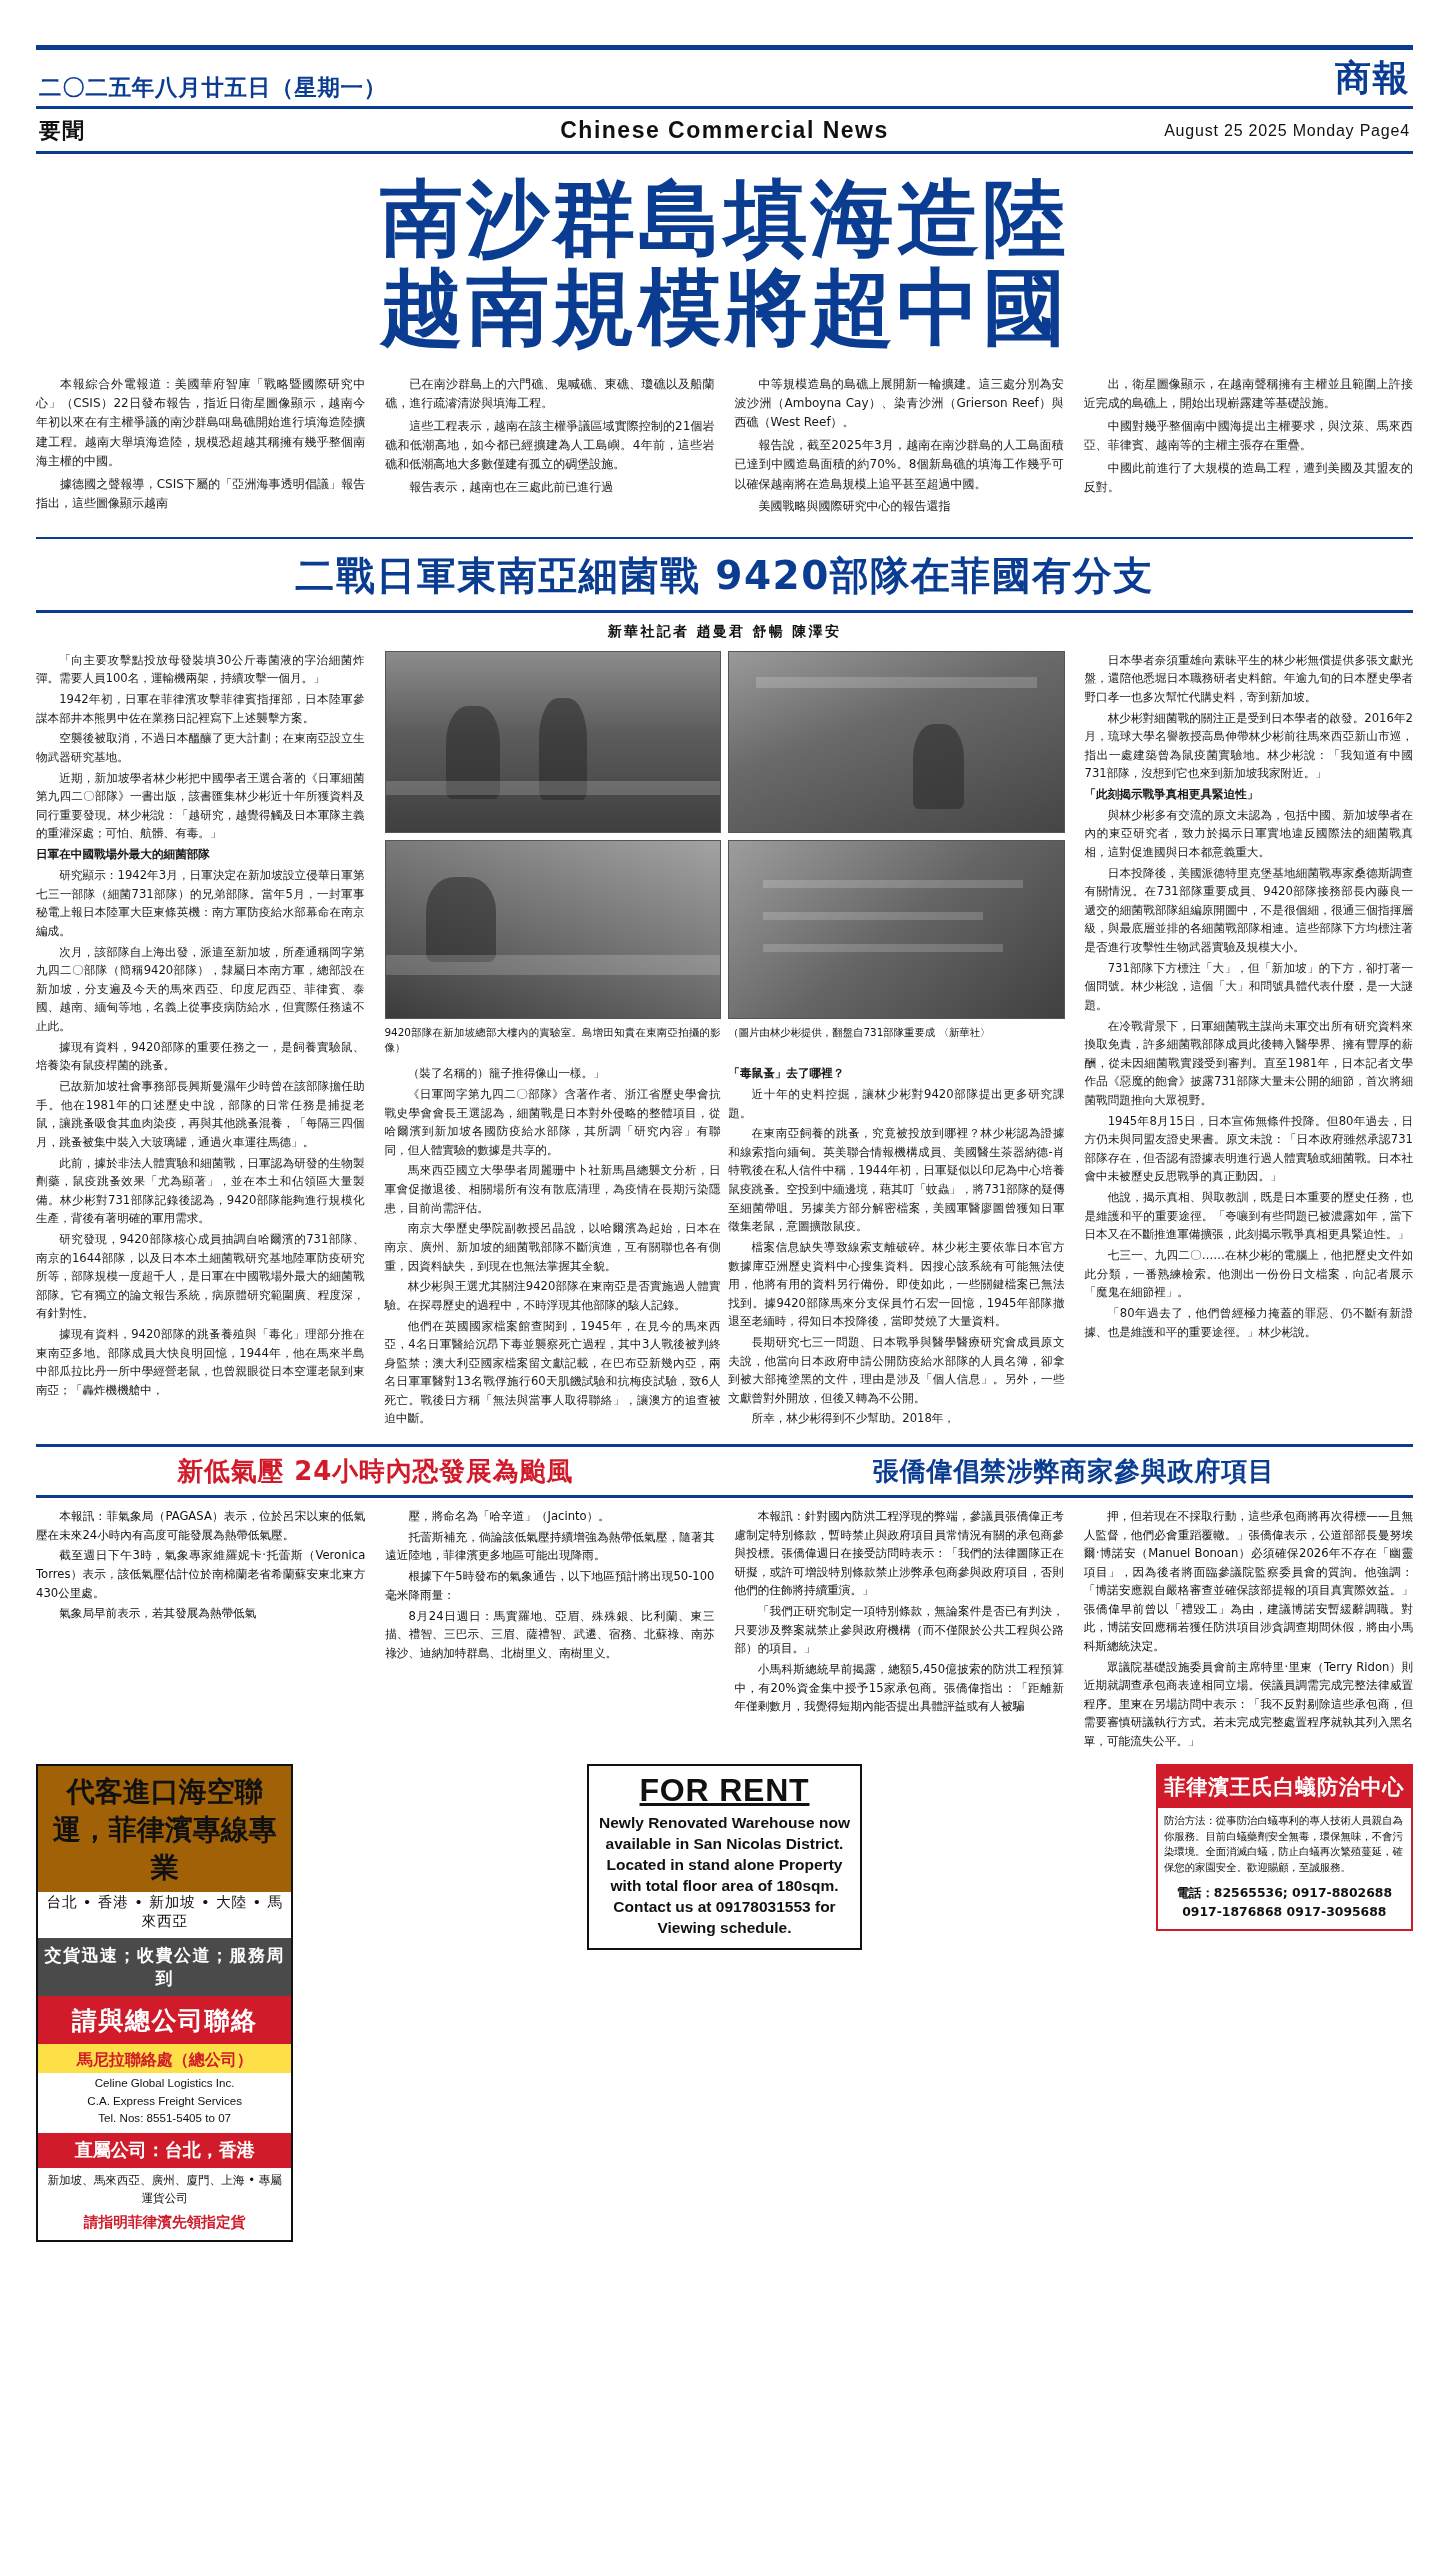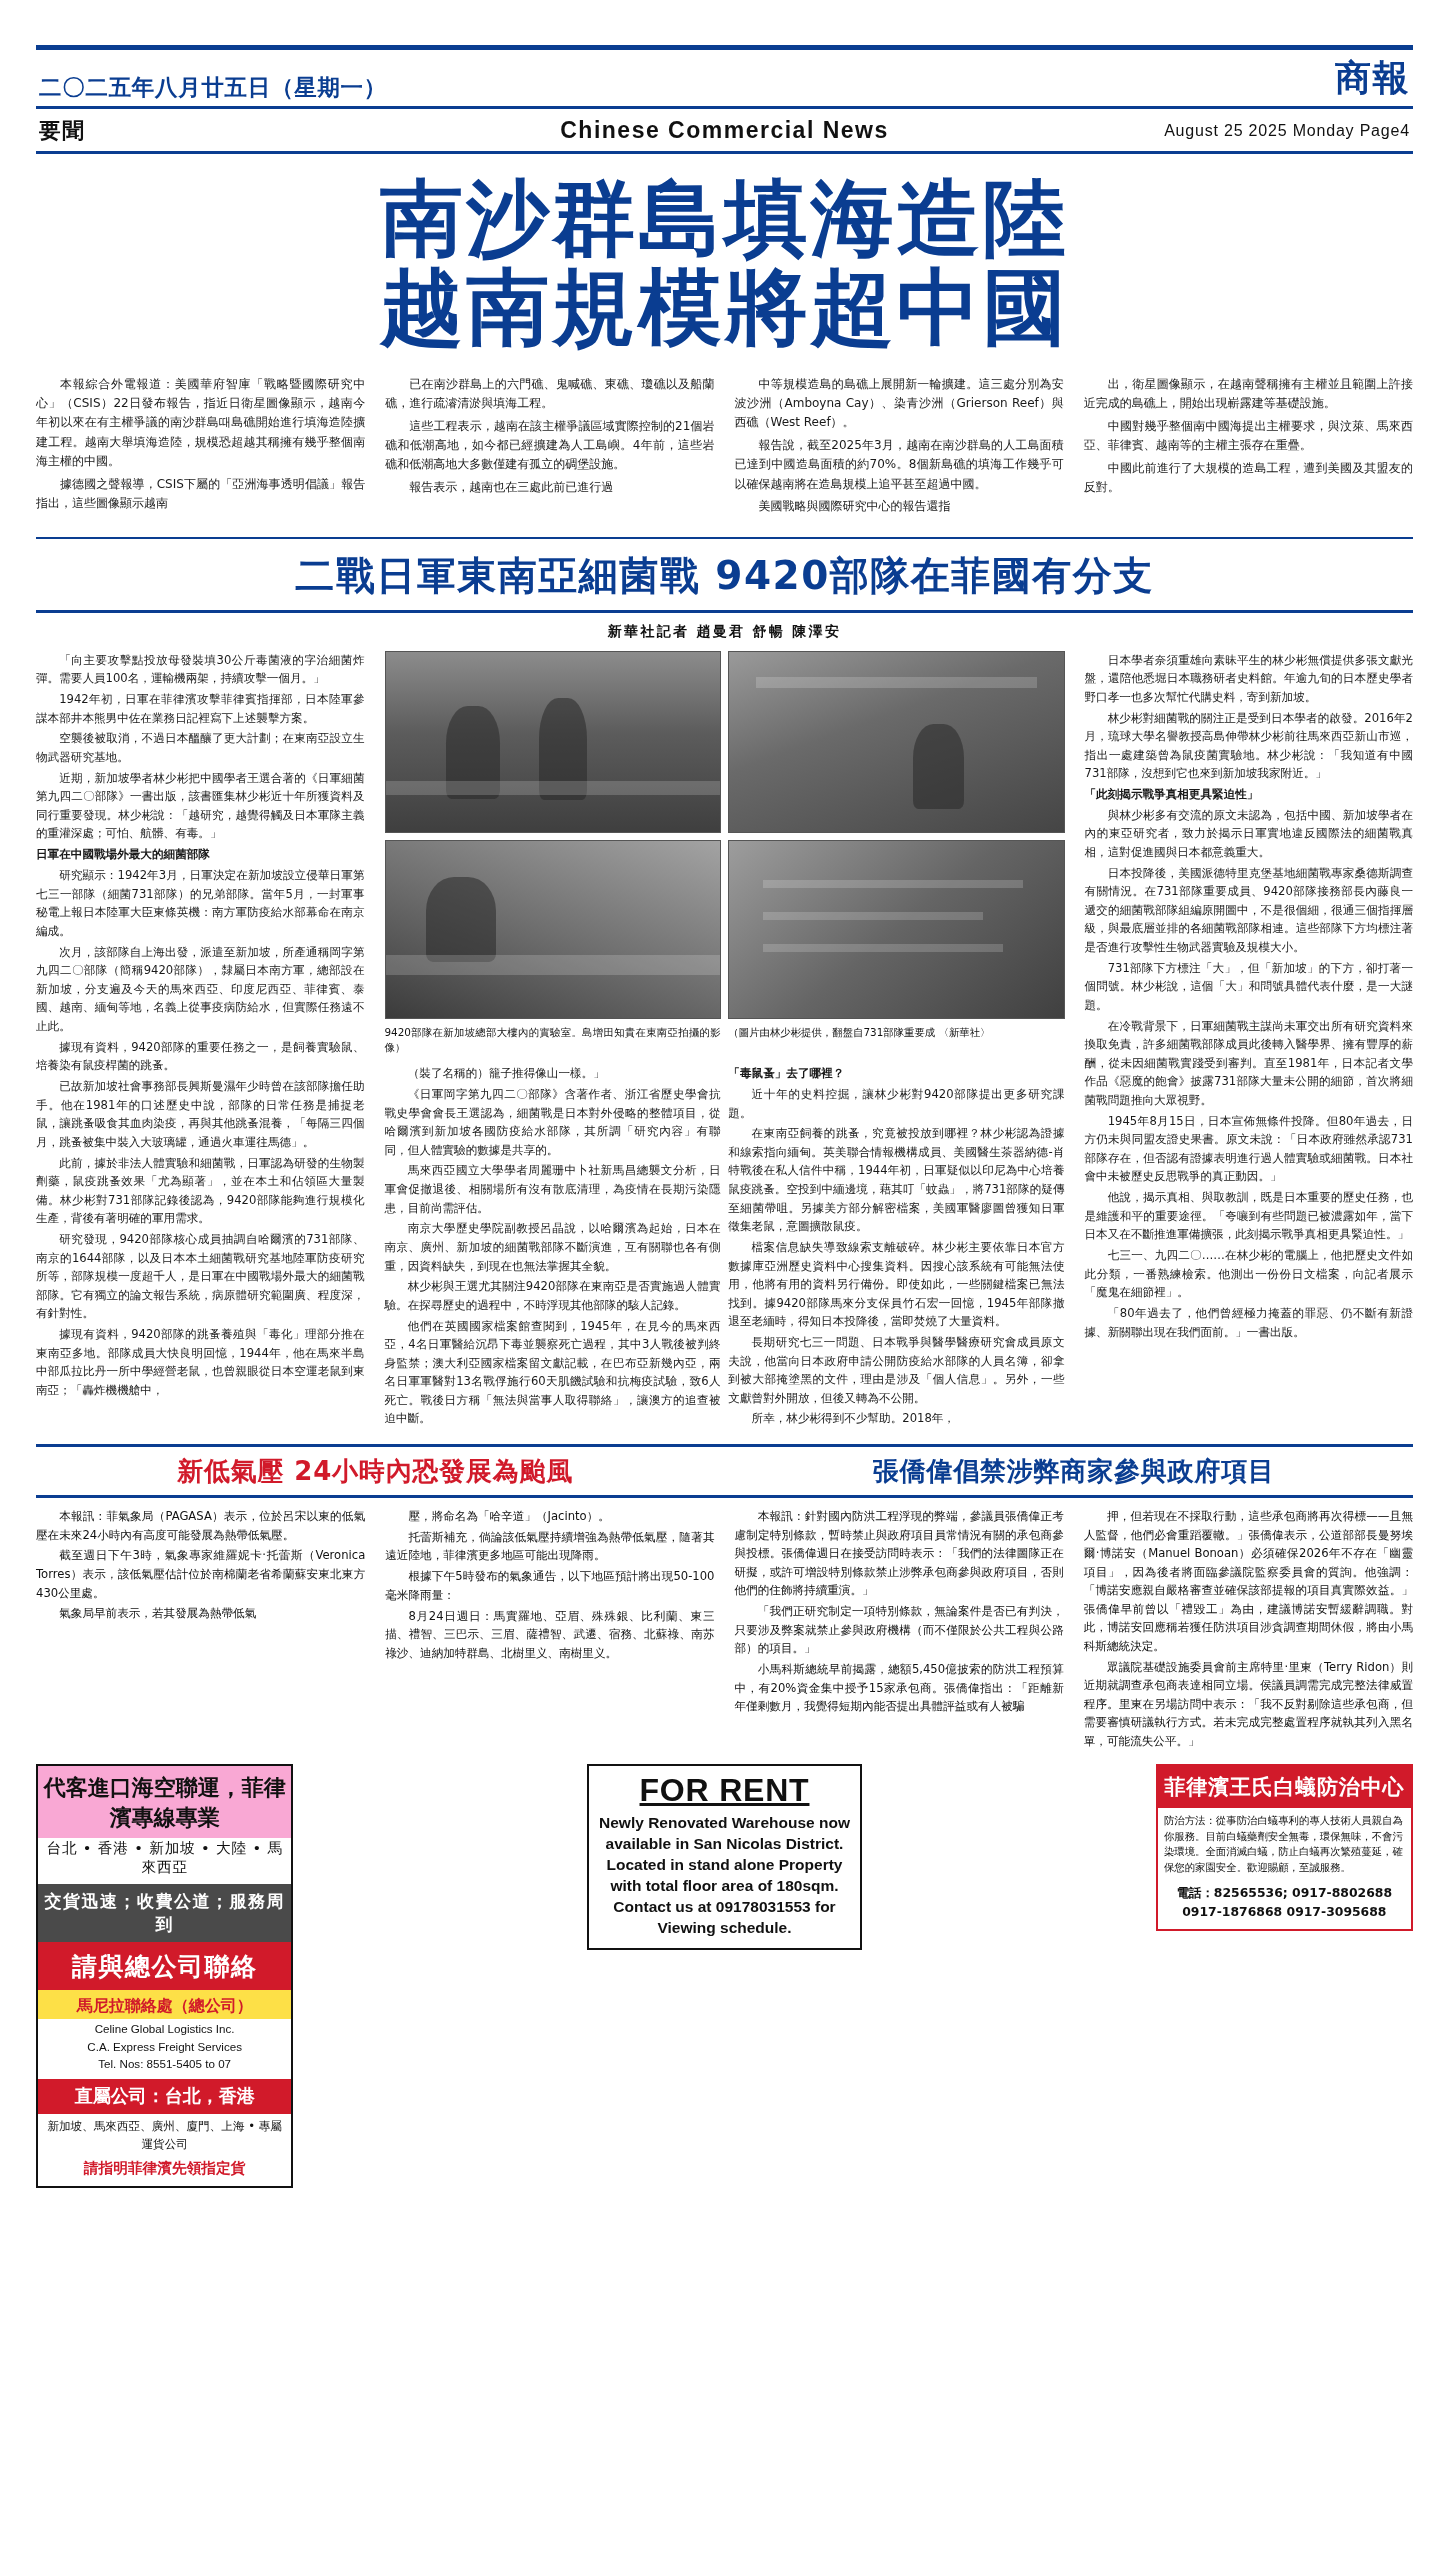--- a/index.html
+++ b/index.html
@@ -144,21 +144,21 @@
 
   
   .ads-row { display:flex; gap:20px; margin-top:10.8px; align-items:flex-start; }
   .ad-air {
     flex:1;
     border:2.3px solid #111;
     text-align:center;
     font-family:"DejaVu Sans", sans-serif;
     overflow:hidden;
   }
-  .ad-air .a1 { background:#f9a8d4; color:#111; font-weight:bold; font-size:22px; padding:7.7px 3.1px 4.6px; }
+  .ad-air .a1 { background:#a16207; color:#111; font-weight:bold; font-size:28px; padding:7.7px 3.1px 4.6px; }
   .ad-air .a2 { background:#ffffff; color:#111; font-size:14.7px; padding:1.5px 3.1px 6.2px; letter-spacing:0.8px; }
   .ad-air .a3 { background:#4a4a4a; color:#fff; font-weight:bold; font-size:17px; padding:6.2px 3.1px; letter-spacing:1.5px; }
   .ad-air .a4 { background:#d11a2a; color:#fff; font-weight:bold; font-size:25px; padding:7.7px 3.1px; letter-spacing:1.5px; }
   .ad-air .a5 { background:#fde047; color:#d11a2a; font-weight:bold; font-size:16px; padding:6.2px 3.1px 1.5px; }
   .ad-air .a6 { background:#fff; color:#111; font-size:11.6px; line-height:1.5; padding:1.5px 4.6px 6.2px; font-family:"Liberation Sans",sans-serif;}
   .ad-air .a7 { background:#d11a2a; color:#fff; font-weight:bold; font-size:18px; padding:5.4px 3.1px; }
   .ad-air .a8 { background:#fff; color:#111; font-size:11.6px; line-height:1.5; padding:4.6px 4.6px; }
   .ad-air .a9 { background:#fff; color:#d11a2a; font-weight:bold; font-size:14.7px; padding:1.5px 4.6px 7.7px; }
 
   .ad-rent {
@@ -303,21 +303,21 @@
       <p>日本學者奈須重雄向素昧平生的林少彬無償提供多張文獻光盤，還陪他悉堀日本職務研者史料館。年逾九旬的日本歷史學者野口孝一也多次幫忙代購史料，寄到新加坡。</p>
       <p>林少彬對細菌戰的關注正是受到日本學者的啟發。2016年2月，琉球大學名譽教授高島伸帶林少彬前往馬來西亞新山市巡，指出一處建築曾為鼠疫菌實驗地。林少彬說：「我知道有中國731部隊，沒想到它也來到新加坡我家附近。」</p>
       <p class="subhead">「此刻揭示戰爭真相更具緊迫性」</p>
       <p>與林少彬多有交流的原文未認為，包括中國、新加坡學者在內的東亞研究者，致力於揭示日軍實地違反國際法的細菌戰真相，這對促進國與日本都意義重大。</p>
       <p>日本投降後，美國派德特里克堡基地細菌戰專家桑德斯調查有關情況。在731部隊重要成員、9420部隊接務部長內藤良一遞交的細菌戰部隊組編原開圖中，不是很個細，很通三個指揮層級，與最底層並排的各細菌戰部隊相連。這些部隊下方均標注著是否進行攻擊性生物武器實驗及規模大小。</p>
       <p>731部隊下方標注「大」，但「新加坡」的下方，卻打著一個問號。林少彬說，這個「大」和問號具體代表什麼，是一大謎題。</p>
       <p>在冷戰背景下，日軍細菌戰主謀尚未軍交出所有研究資料來換取免責，許多細菌戰部隊成員此後轉入醫學界、擁有豐厚的薪酬，從未因細菌戰實踐受到審判。直至1981年，日本記者文學作品《惡魔的飽會》披露731部隊大量未公開的細節，首次將細菌戰問題推向大眾視野。</p>
       <p>1945年8月15日，日本宣佈無條件投降。但80年過去，日方仍未與同盟友證史果書。原文未說：「日本政府雖然承認731部隊存在，但否認有證據表明進行過人體實驗或細菌戰。日本社會中未被歷史反思戰爭的真正動因。」</p>
       <p>他說，揭示真相、與取教訓，既是日本重要的歷史任務，也是維護和平的重要途徑。「夸嚷到有些問題已被濃露如年，當下日本又在不斷推進軍備擴張，此刻揭示戰爭真相更具緊迫性。」</p>
       <p>七三一、九四二〇……在林少彬的電腦上，他把歷史文件如此分類，一番熟練檢索。他測出一份份日文檔案，向記者展示「魔鬼在細節裡」。</p>
-      <p>「80年過去了，他們曾經極力掩蓋的罪惡、仍不斷有新證據、新關聯出現在我們面前。」一書出版。</p>
+      <p>「80年過去了，他們曾經極力掩蓋的罪惡、仍不斷有新證據、也是維護和平的重要途徑。」林少彬說。</p>
     </div>
   </div>
 
   <div class="feat-rule"></div>
   <div class="feat-heads">
     <div class="feat-h">新低氣壓 24小時內恐發展為颱風</div>
     <div class="feat-h blue">張僑偉倡禁涉弊商家參與政府項目</div>
   </div>
   <div class="feat-rule2"></div>
 

